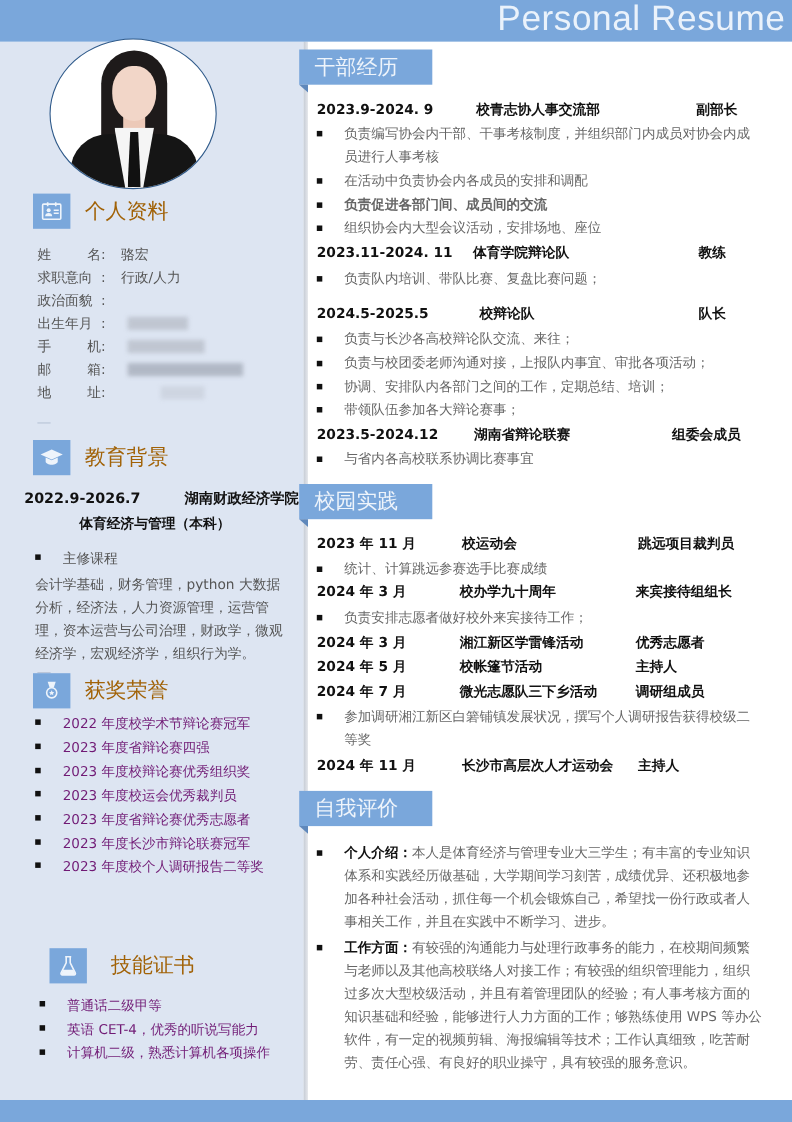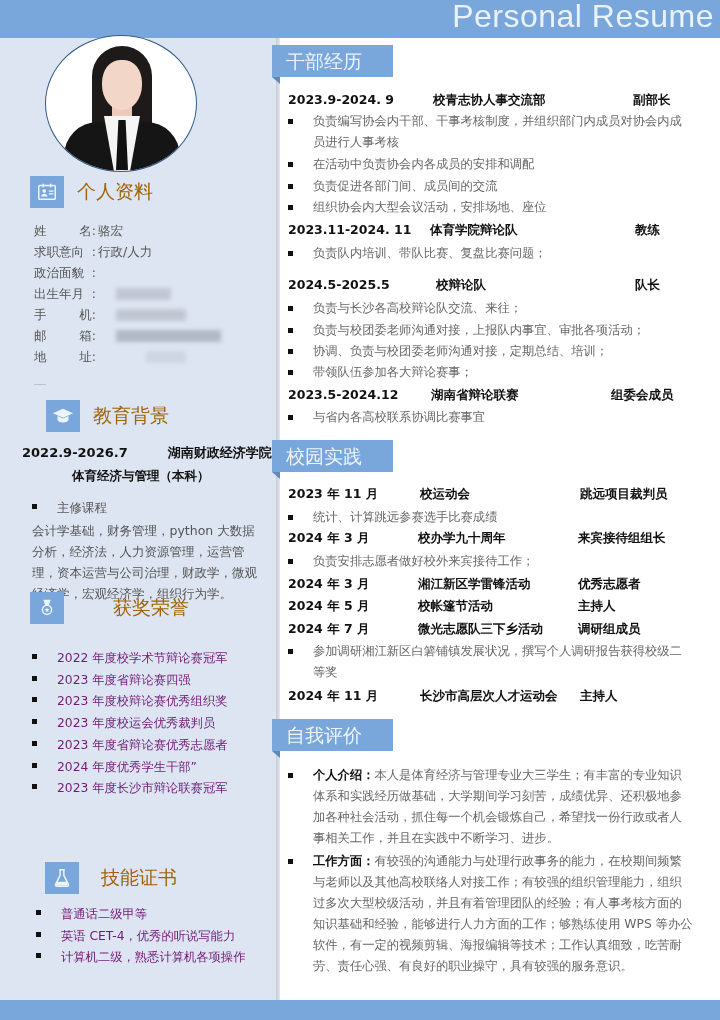--- a/index.html
+++ b/index.html
@@ -57,21 +57,21 @@
   .l-head { position: absolute; left: 30px; display: flex; align-items: center; }
   .l-head .ic { width: 34px; height: 32px; background: #7aa7db; display:flex; align-items:center; justify-content:center; }
   .l-head .ic svg { width: 22px; height: 22px; }
   .l-head .txt { margin-left: 13px; font-size: 19px; color: #a16207; }
 
   
   .info { position: absolute; left: 34px; top: 220px; font-size: 12.5px; color: #555; }
   .info .row { height: 21px; line-height: 21px; display: flex; }
   .info .lbl { width: 62px; display: flex; justify-content: space-between; }
   .info .lbl .a, .info .lbl .b { display:inline-block; }
-  .info .val { margin-left: 2px; }
+  .info .val { margin-left: 14px; }
   .blur { display:inline-block; height: 12px; margin-top: 5px; background: #b9bfca; filter: blur(2px); opacity: .8; }
 
   .sep { position: absolute; left: 34px; width: 12px; height: 1px; background: #b7c3d6; }
 
   
   .edu1 { position: absolute; left: 22px; top: 444px; font-size: 13px; font-weight: bold; color: #111; white-space: nowrap; }
   .edu1 .school { margin-left: 40px; }
   .edu2 { position: absolute; left: 72px; top: 468px; font-size: 12.5px; font-weight: bold; color: #111; }
   .course-title { position: absolute; left: 32px; top: 500px; font-size: 12.5px; color: #555; }
   .course-title .b, .ul li .b { display:inline-block; width: 5px; height: 5px; background:#111; margin-right: 20px; vertical-align: middle; position: relative; top: -2px; }
@@ -175,55 +175,55 @@
   <div class="row">
     <span class="lbl">
         <span class="a">地</span>
         <span class="b">址:</span>
       </span>
     <span class="blur" style="width:40px;margin-left:50px;opacity:.4;"></span>
   </div>
 </div>
 <div class="sep" style="top:384px;"></div>
 
-<div class="l-head" style="top:400px;margin-left:16px;">
+<div class="l-head" style="top:400px;">
   <div class="ic">
     <svg viewBox="0 0 24 24">
         <path d="M1 9l11-5 11 5-11 5z" fill="#eef4fb"></path>
         <path d="M6 12v4c0 1.5 3 3 6 3s6-1.5 6-3v-4l-6 2.7z" fill="#eef4fb"></path>
       </svg>
   </div>
   <div class="txt">教育背景</div>
 </div>
 <div class="edu1">
   <span>2022.9-2026.7</span><span class="school">湖南财政经济学院</span>
 </div>
 <div class="edu2">体育经济与管理（本科）</div>
 <div class="course-title"><span class="b"></span><span>主修课程</span></div>
 <div class="course-body">会计学基础，财务管理，python 大数据分析，经济法，人力资源管理，运营管理，资本运营与公司治理，财政学，微观经济学，宏观经济学，组织行为学。</div>
 <div class="sep" style="top:611px;"></div>
 
-<div class="l-head" style="top:592px;gap:36px;">
+<div class="l-head" style="top:612px;">
   <div class="ic">
     <svg viewBox="0 0 24 24">
         <path d="M8 3h8l-2 6h-4z" fill="#eef4fb"></path>
         <circle cx="12" cy="14" r="5" fill="none" stroke="#eef4fb" stroke-width="1.6"></circle>
         <path d="M12 11.5l0.8 1.7 1.8.2-1.3 1.2.3 1.8-1.6-.9-1.6.9.3-1.8-1.3-1.2 1.8-.2z" fill="#eef4fb"></path>
       </svg>
   </div>
   <div class="txt">获奖荣誉</div>
 </div>
 <ul class="ul" style="left:32px;top:648px;">
   <li><span class="b"></span><span>2022 年度校学术节辩论赛冠军</span></li>
   <li><span class="b"></span><span>2023 年度省辩论赛四强</span></li>
   <li><span class="b"></span><span>2023 年度校辩论赛优秀组织奖</span></li>
   <li><span class="b"></span><span>2023 年度校运会优秀裁判员</span></li>
   <li><span class="b"></span><span>2023 年度省辩论赛优秀志愿者</span></li>
-  <li><span class="b"></span><span>2024 年度优秀学生干部”</span></li>
   <li><span class="b"></span><span>2023 年度长沙市辩论联赛冠军</span></li>
+  <li><span class="b"></span><span>2023 年度校个人调研报告二等奖</span></li>
 </ul>
 
 <div class="l-head" style="top:862px;left:25px;padding-left:20px;">
   <div class="ic">
     <svg viewBox="0 0 24 24">
         <path d="M9 3h6M10 3v6l-5 10c-.5 1 .2 2 1.2 2h11.6c1 0 1.7-1 1.2-2l-5-10V3" fill="none" stroke="#eef4fb" stroke-width="1.6"></path>
         <path d="M7 16h10l1.6 3.3c.2.5-.1.9-.6.9H6c-.5 0-.8-.4-.6-.9z" fill="#eef4fb"></path>
       </svg>
   </div>
   <div class="txt" style="margin-left:22px;">技能证书</div>
@@ -242,21 +242,21 @@
   <span style="left:345px">副部长</span>
 </div>
 <div class="bl" style="top:111px;">
     <span class="b"></span>
     <span class="t">负责编写协会内干部、干事考核制度，并组织部门内成员对协会内成员进行人事考核</span>
   </div>
 <div class="bl" style="top:154px;">
     <span class="b"></span>
     <span class="t">在活动中负责协会内各成员的安排和调配</span>
   </div>
-<div class="bl" style="top:176px;">
+<div class="bl" style="top:176px;font-weight:bold;">
     <span class="b"></span>
     <span class="t">负责促进各部门间、成员间的交流</span>
   </div>
 <div class="bl" style="top:197px;">
     <span class="b"></span>
     <span class="t">组织协会内大型会议活动，安排场地、座位</span>
   </div>
 
 <div class="entry" style="top:222px;">
   <span style="left:0">2023.11-2024. 11</span>
@@ -276,21 +276,21 @@
 <div class="bl" style="top:298px;">
     <span class="b"></span>
     <span class="t">负责与长沙各高校辩论队交流、来往；</span>
   </div>
 <div class="bl" style="top:320px;">
     <span class="b"></span>
     <span class="t">负责与校团委老师沟通对接，上报队内事宜、审批各项活动；</span>
   </div>
 <div class="bl" style="top:341px;">
     <span class="b"></span>
-    <span class="t">协调、负责与校团委老师沟通对接，定期总结、培训；</span>
+    <span class="t">协调、安排队内各部门之间的工作，定期总结、培训；</span>
   </div>
 <div class="bl" style="top:362px;">
     <span class="b"></span>
     <span class="t">带领队伍参加各大辩论赛事；</span>
   </div>
 
 <div class="entry" style="top:387px;">
   <span style="left:0">2023.5-2024.12</span>
   <span style="left:143px">湖南省辩论联赛</span>
   <span style="left:323px">组委会成员</span>

